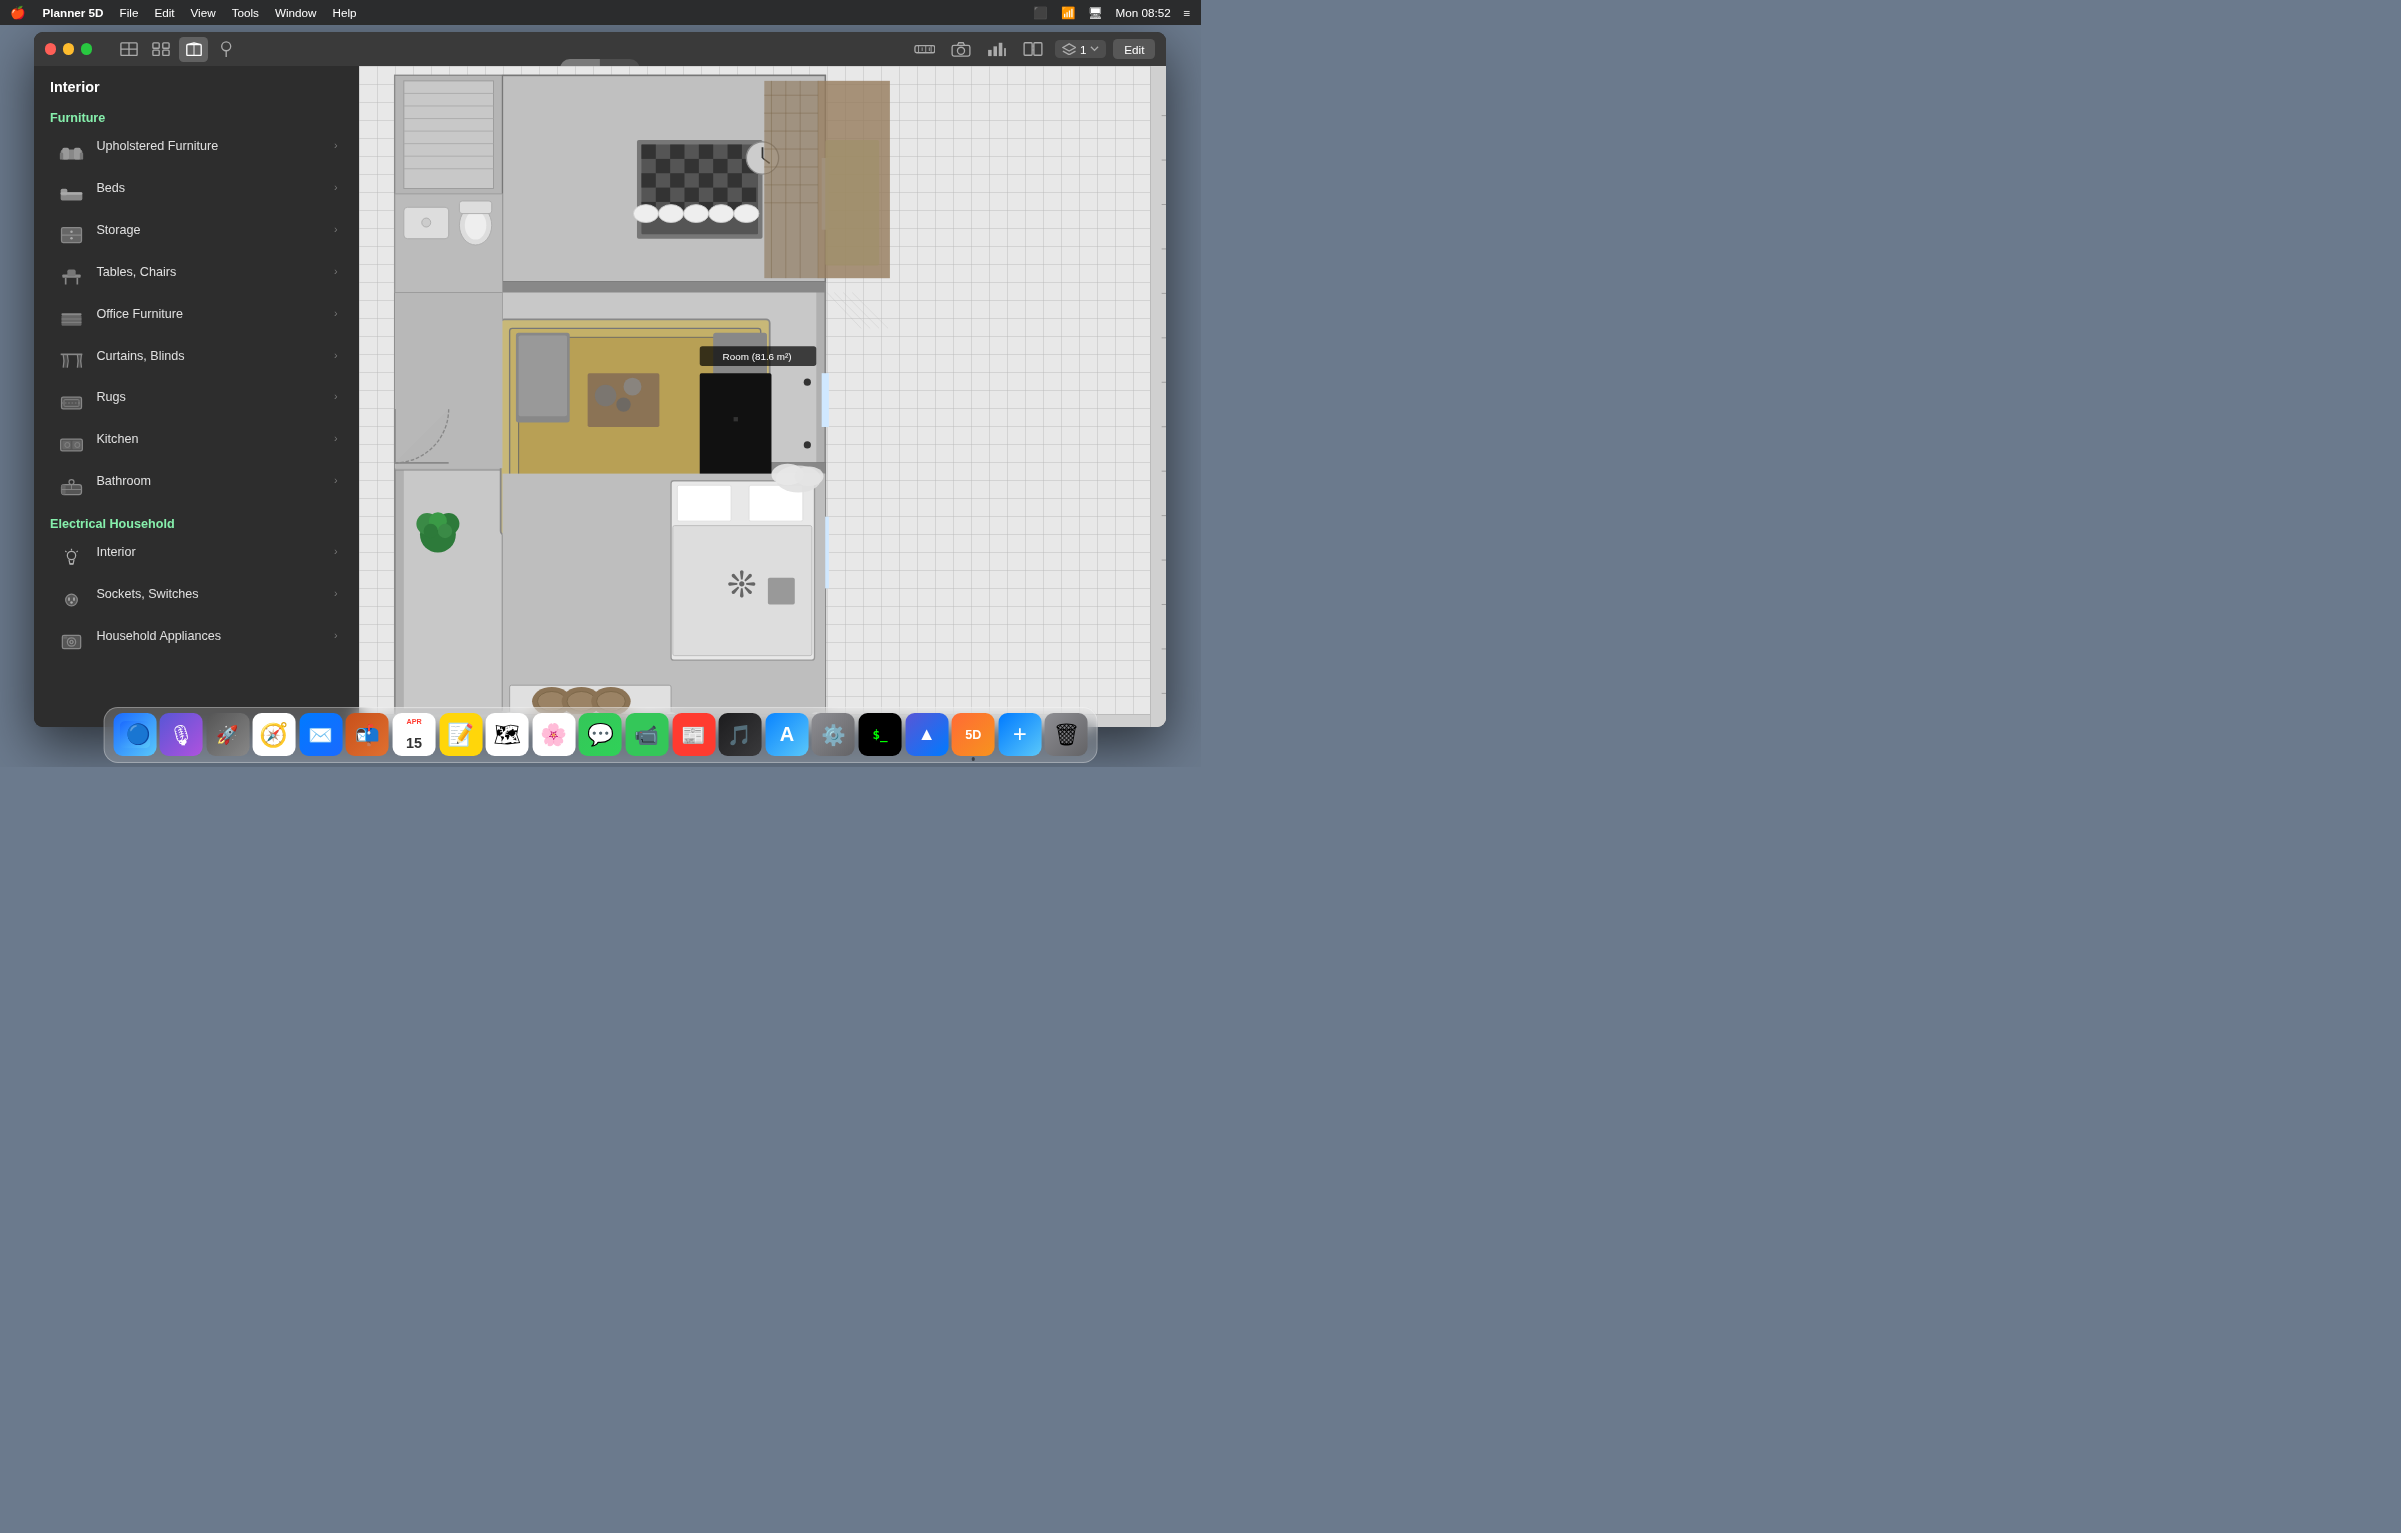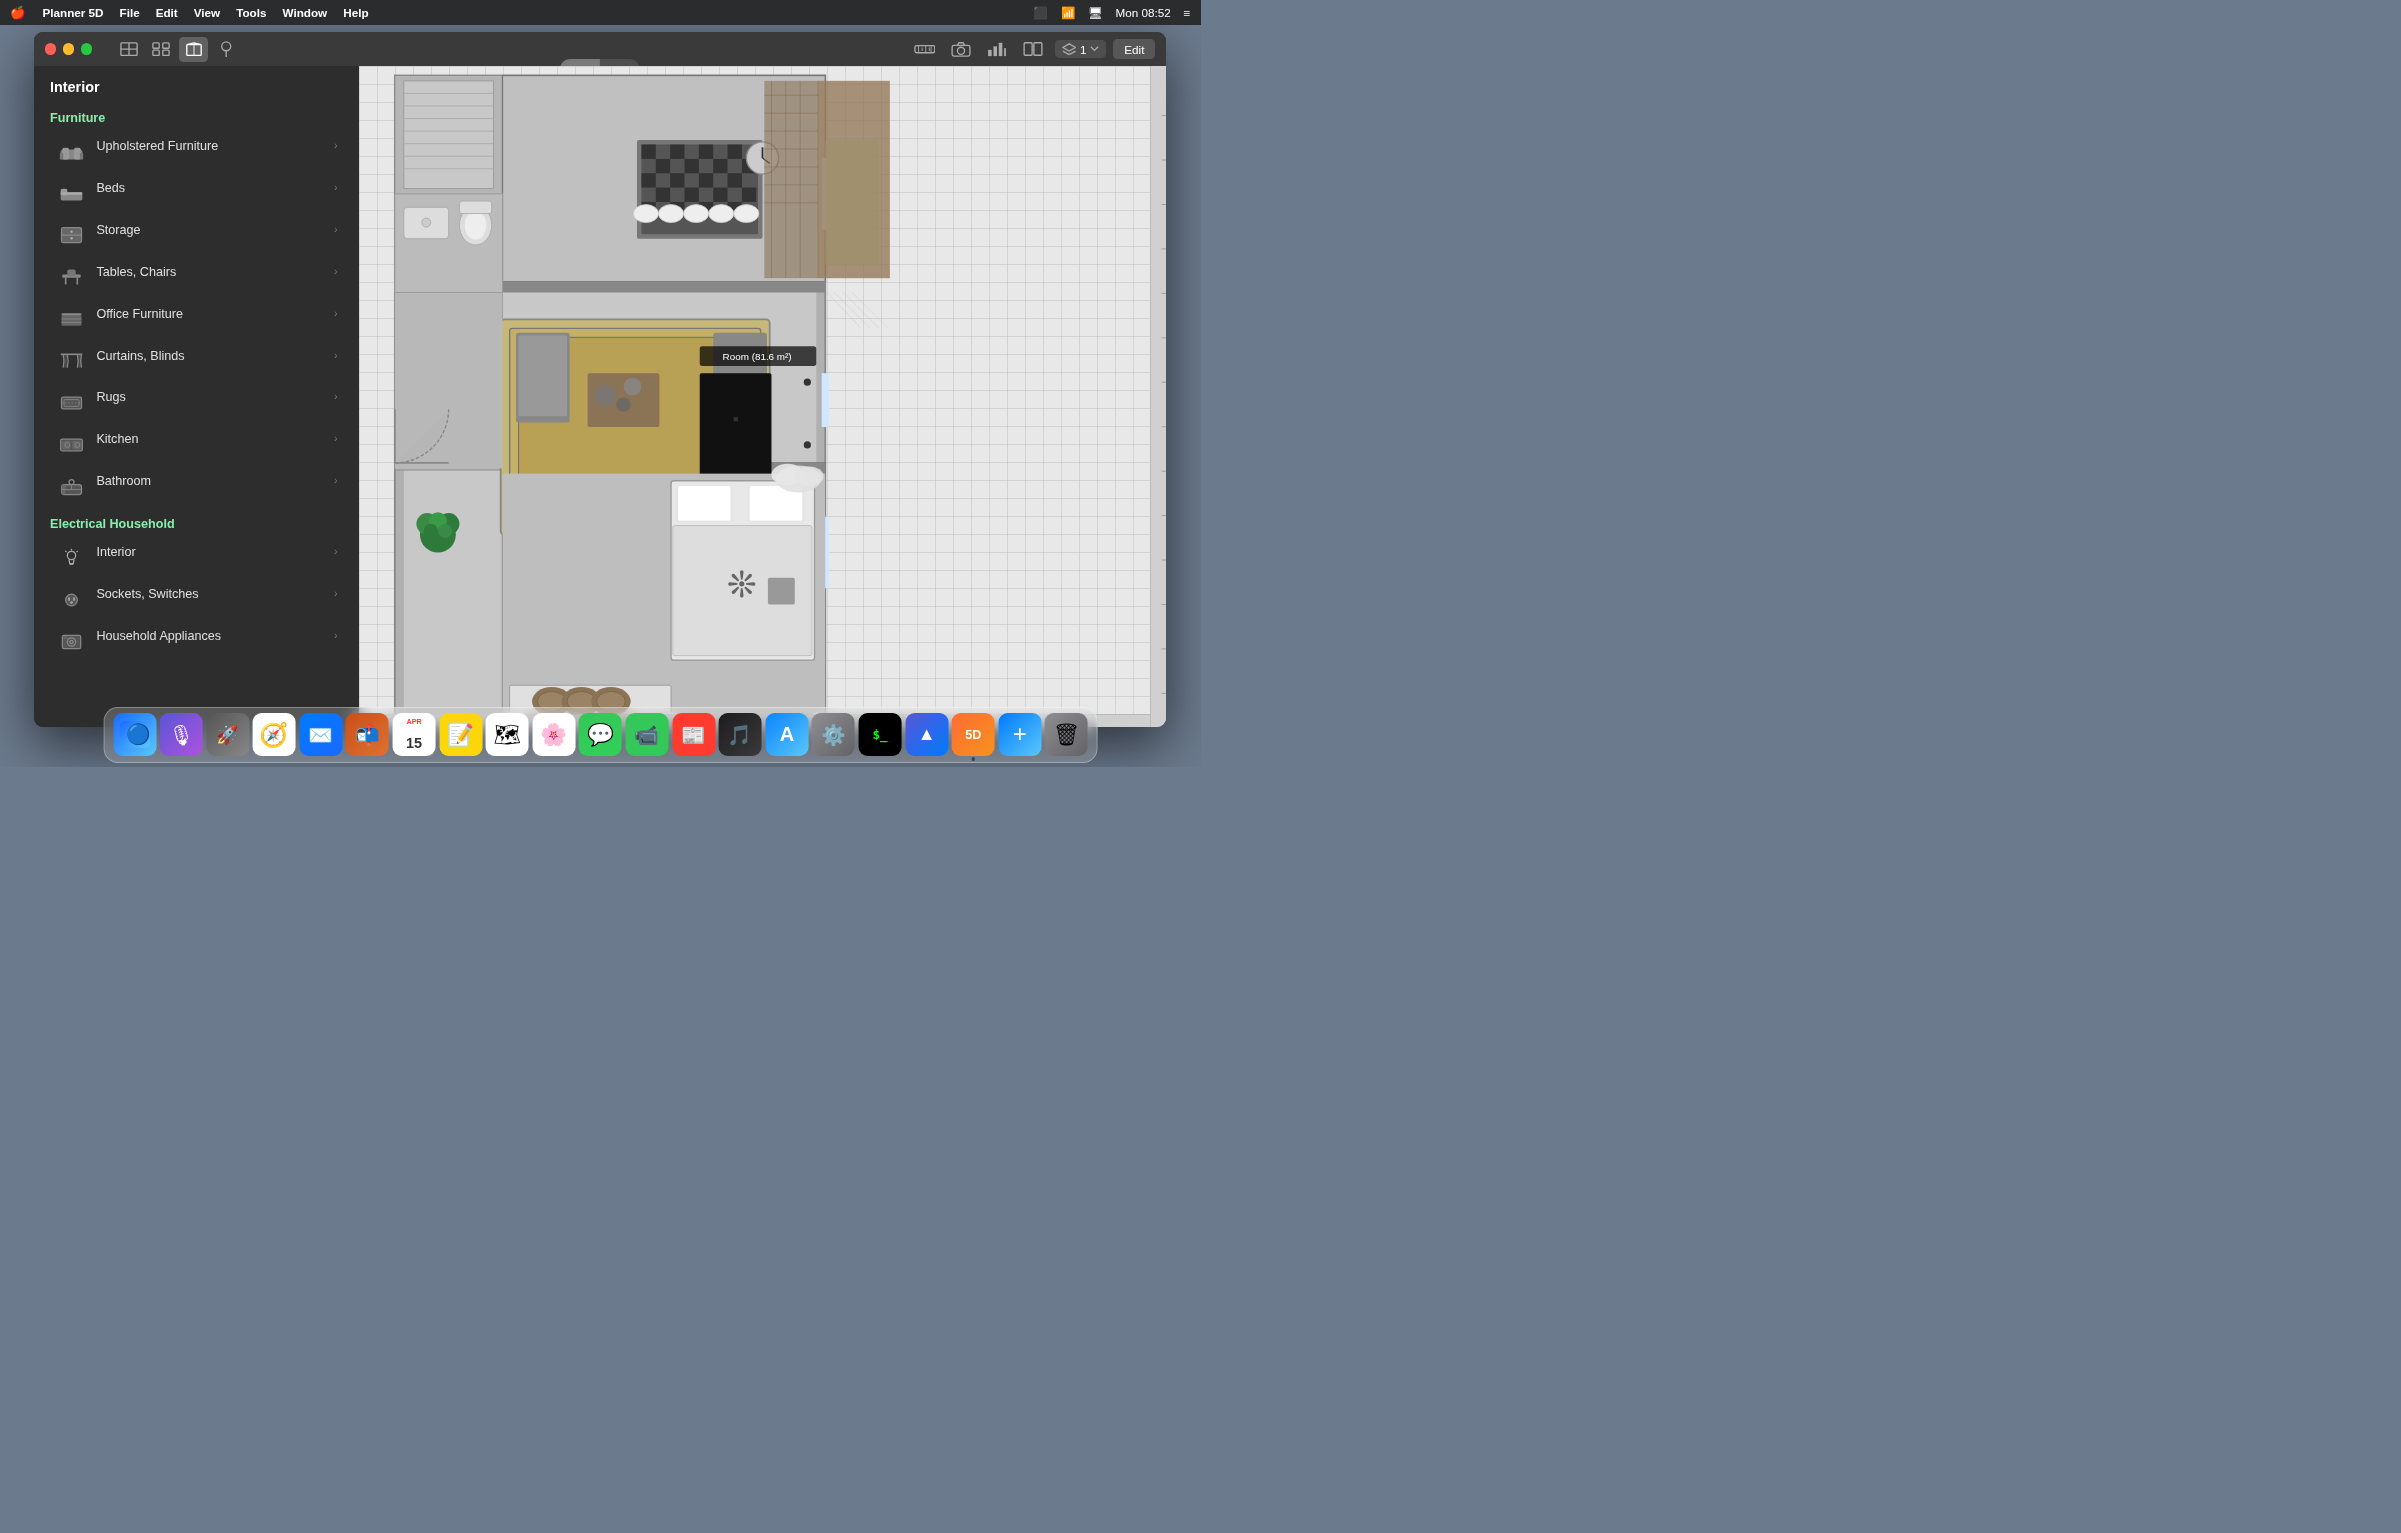--- a/index.html
+++ b/index.html
@@ -24,21 +24,21 @@
       position: relative;
       z-index: 100;
     }
     .menubar-apple {
       font-size: 12.6px;
       color: white;
     }
     .menubar-item {
       color: white;
       font-size: 11.7px;
-      font-weight: 700;
+      font-weight: 400;
       cursor: default;
     }
     .menubar-item.app-name { font-weight: 600; }
     .menubar-right {
       margin-left: auto;
       display: flex;
       align-items: center;
       gap: 12.6px;
       color: white;
       font-size: 11.7px;

